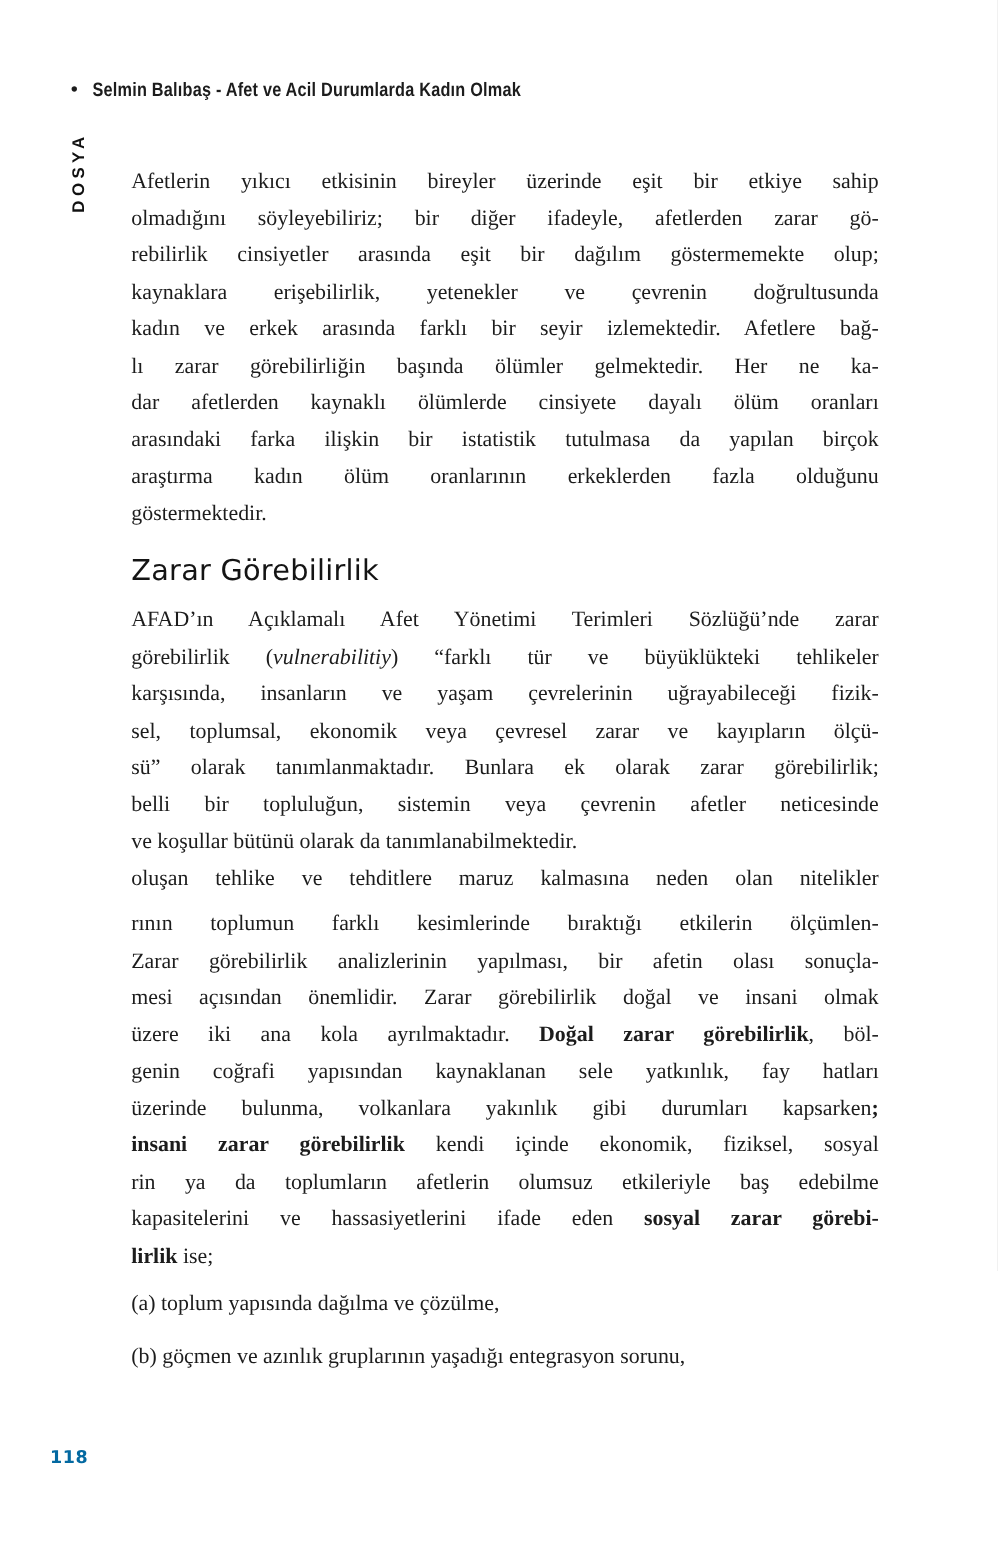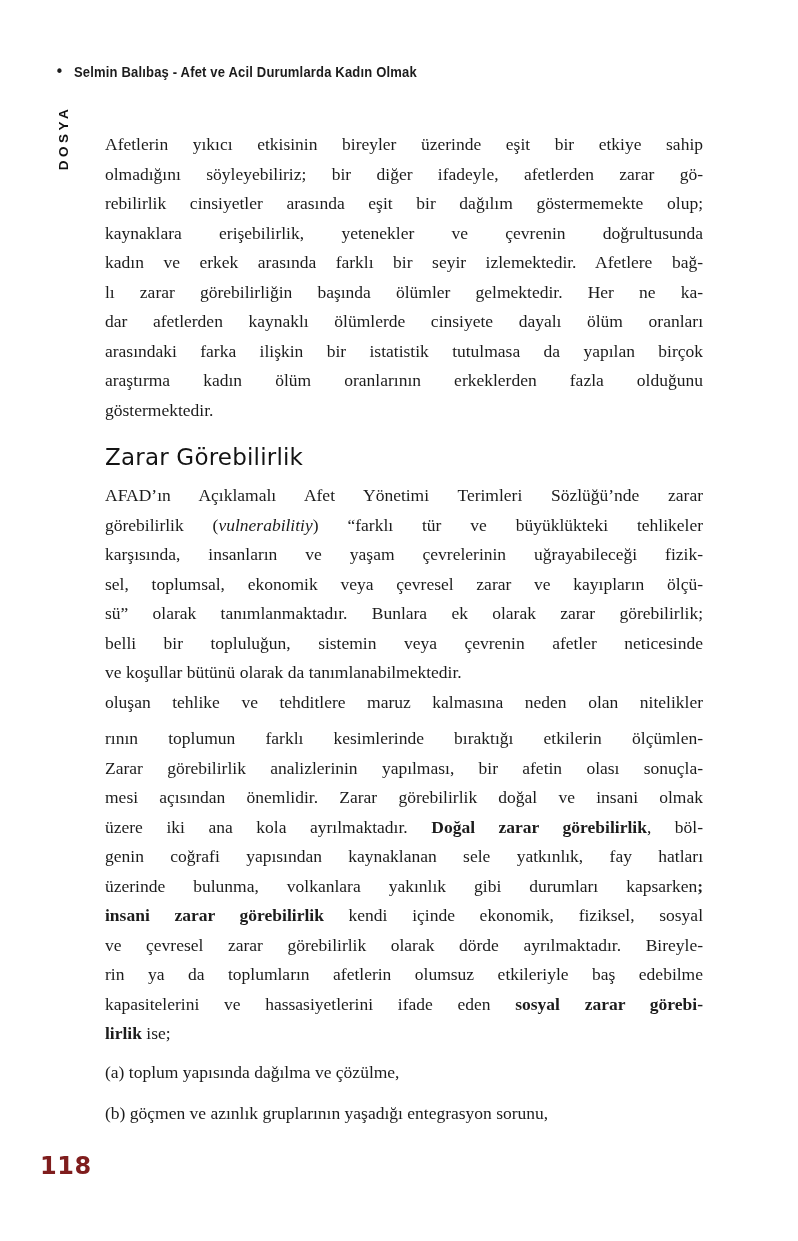--- a/index.html
+++ b/index.html
@@ -85,24 +85,24 @@
   b { font-weight: 700; }
   i { font-style: italic; }
 
   
   .page-number {
     position: absolute;
     left: 40px;
     top: 1151px;
     font-family: "DejaVu Sans", sans-serif;
     font-weight: 700;
-    font-size: 24px;
+    font-size: 14px;
     line-height: 30px;
     letter-spacing: 0.5px;
-    color: #7f1d1d;
+    color: #0369a1;
   }
 </style>
 </head>
 <body>
 
 <div class="page">
 
   <div class="running-header">
     <span class="bullet">•</span>
     <span class="hdr-text"><span class="author">Selmin Balıbaş</span><span class="sep"> - </span><span class="title">Afet ve Acil Durumlarda Kadın Olmak</span></span>
@@ -135,21 +135,20 @@
         <div class="line">oluşan tehlike ve tehditlere maruz kalmasına neden olan nitelikler</div>
       </div>
       <div class="para">
         <div class="line">rının toplumun farklı kesimlerinde bıraktığı etkilerin ölçümlen-</div>
         <div class="line">Zarar görebilirlik analizlerinin yapılması, bir afetin olası sonuçla-</div>
         <div class="line">mesi açısından önemlidir. Zarar görebilirlik doğal ve insani olmak</div>
         <div class="line">üzere iki ana kola ayrılmaktadır. <b>Doğal zarar görebilirlik</b>, böl-</div>
         <div class="line">genin coğrafi yapısından kaynaklanan sele yatkınlık, fay hatları</div>
         <div class="line">üzerinde bulunma, volkanlara yakınlık gibi durumları kapsarken<b>;</b></div>
         <div class="line"><b>insani zarar görebilirlik</b> kendi içinde ekonomik, fiziksel, sosyal</div>
-        <div class="line">ve çevresel zarar görebilirlik olarak dörde ayrılmaktadır. Bireyle-</div>
         <div class="line">rin ya da toplumların afetlerin olumsuz etkileriyle baş edebilme</div>
         <div class="line">kapasitelerini ve hassasiyetlerini ifade eden <b>sosyal zarar görebi-</b></div>
         <div class="line last"><b>lirlik</b> ise;</div>
       </div>
       <div class="para list-item">
         <div class="line last">(a) toplum yapısında dağılma ve çözülme,</div>
       </div>
       <div class="para list-item">
         <div class="line last">(b) göçmen ve azınlık gruplarının yaşadığı entegrasyon sorunu,</div>
       </div>

